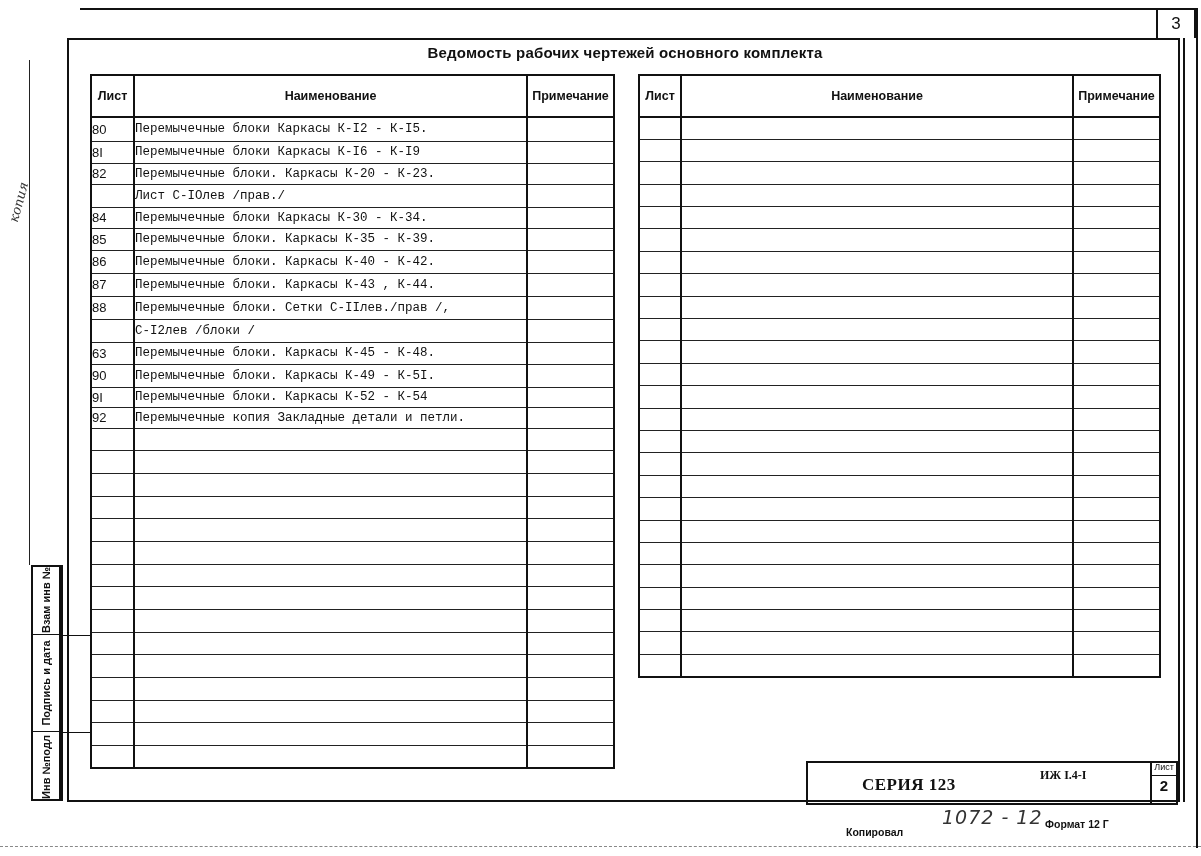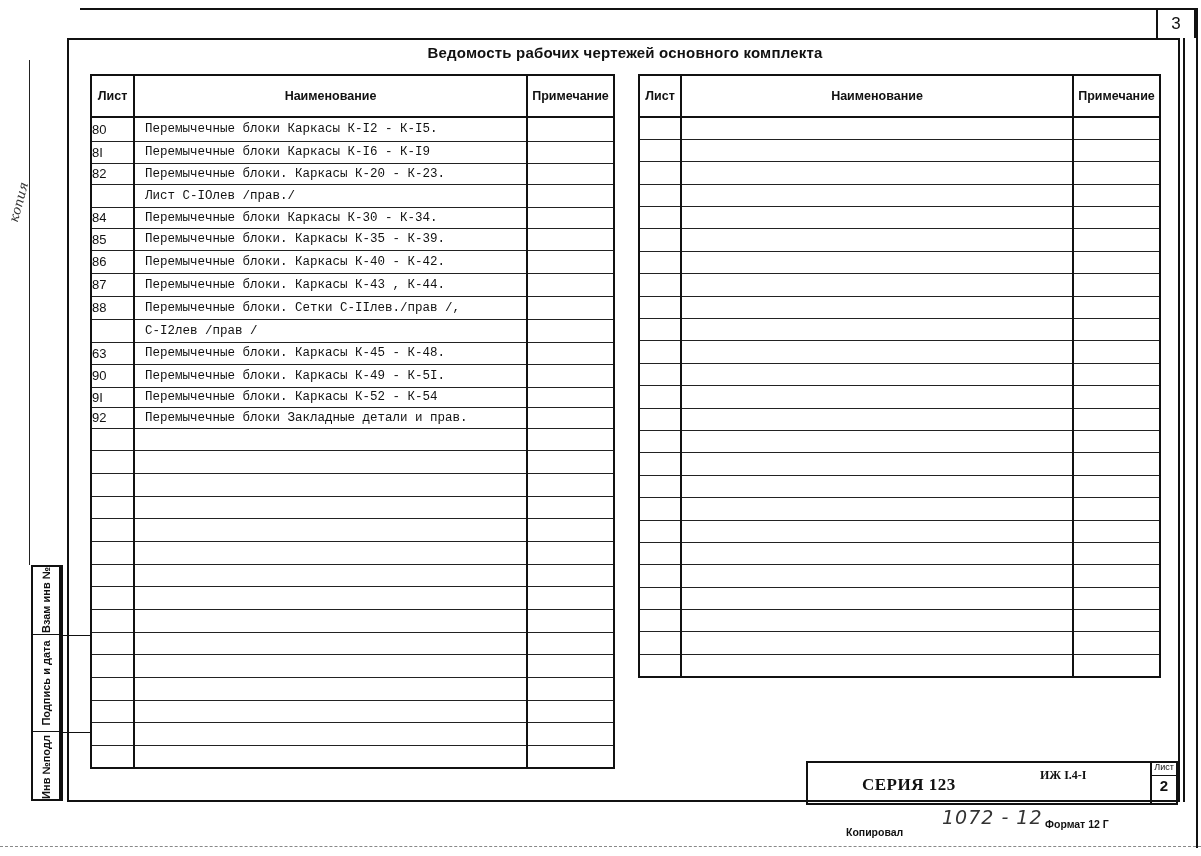--- a/index.html
+++ b/index.html
@@ -44,21 +44,20 @@
     padding: 0; overflow: hidden; white-space: nowrap;
   }
   table.grid th {
     font-weight: bold; font-size: 12.5px; height: 40px;
     border-bottom: 2px solid #111;
   }
   table.grid td.num {
     font-family: "Liberation Sans", sans-serif; font-size: 13px;
   }
   table.grid td.name {
-    padding-left: 10px;
     font-family: "Liberation Mono", monospace; font-size: 12.5px;
   }
   #left-table { left: 90px; top: 74px; width: 523px; }
   #right-table { left: 638px; top: 74px; width: 521px; }
   .stamp {
     left: 31px; top: 565px; width: 30px; height: 236px;
     border: 2px solid #111; box-sizing: border-box;
   }
   .stamp-col {
     left: 61px; top: 565px; width: 0; height: 236px; border-left: 2px solid #111;
@@ -187,41 +186,41 @@
         <td class="name">Перемычечные блоки. Каркасы К-43 , К-44.</td>
         <td class="note"></td>
       </tr>
       <tr style="height: 23px;">
         <td class="num">88</td>
         <td class="name">Перемычечные блоки. Сетки С-IIлев./прав /,</td>
         <td class="note"></td>
       </tr>
       <tr style="height: 23px;">
         <td class="num"></td>
-        <td class="name">С-I2лев /прав /</td>
+        <td class="name">С-I2лев /блоки /</td>
         <td class="note"></td>
       </tr>
       <tr style="height: 22px;">
         <td class="num">63</td>
         <td class="name">Перемычечные блоки. Каркасы К-45 - К-48.</td>
         <td class="note"></td>
       </tr>
       <tr style="height: 23px;">
         <td class="num">90</td>
         <td class="name">Перемычечные блоки. Каркасы К-49 - К-5I.</td>
         <td class="note"></td>
       </tr>
       <tr style="height: 20px; margin-left: 12px;">
         <td class="num">9I</td>
         <td class="name">Перемычечные блоки. Каркасы К-52 - К-54</td>
         <td class="note"></td>
       </tr>
       <tr style="height: 21px;">
         <td class="num">92</td>
-        <td class="name">Перемычечные блоки  Закладные детали и прав.</td>
+        <td class="name">Перемычечные копия  Закладные детали и петли.</td>
         <td class="note"></td>
       </tr>
       <tr style="height: 22.7px;">
         <td></td>
         <td></td>
         <td></td>
       </tr>
       <tr style="height: 22.7px;">
         <td></td>
         <td></td>

